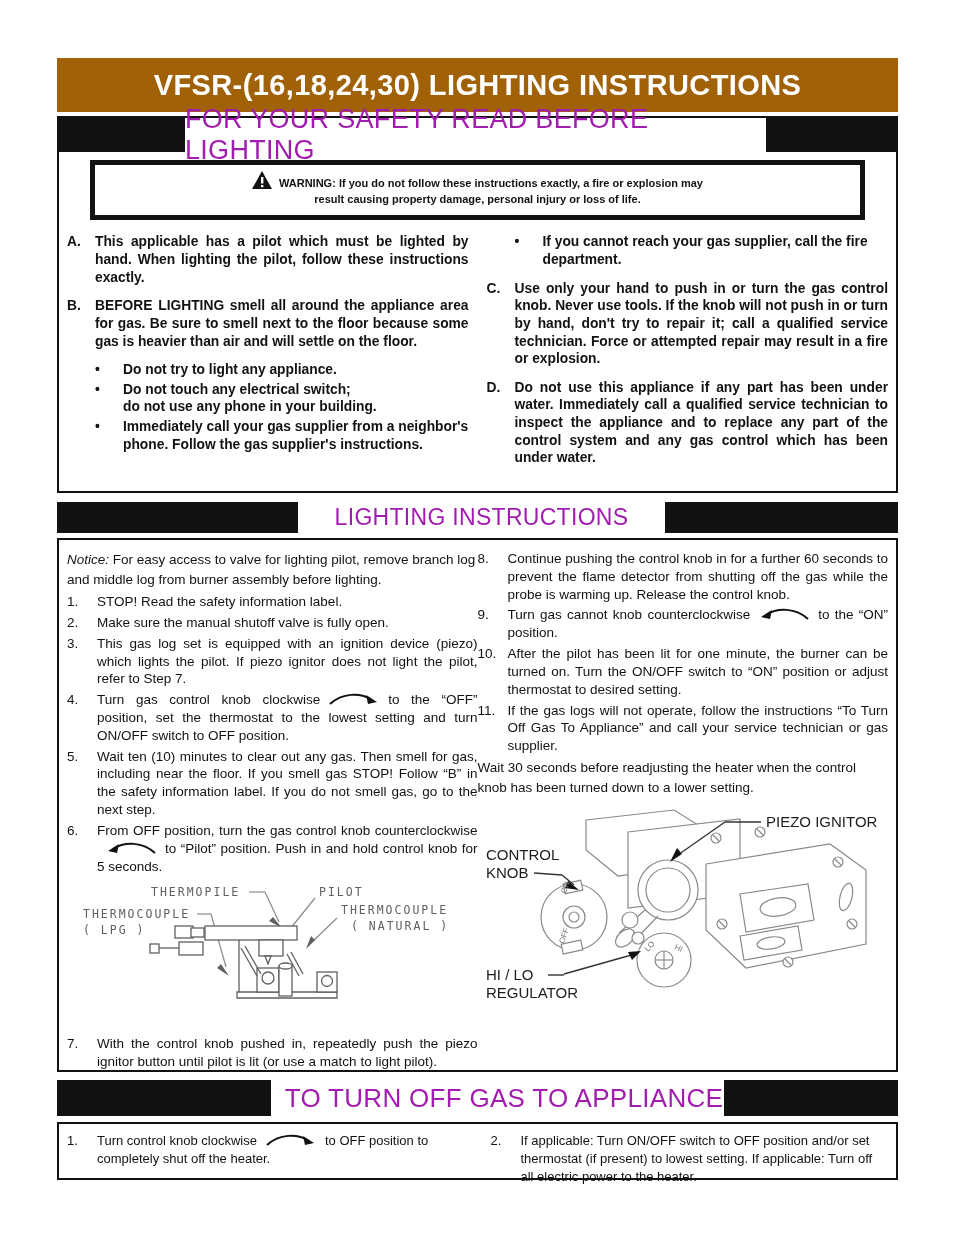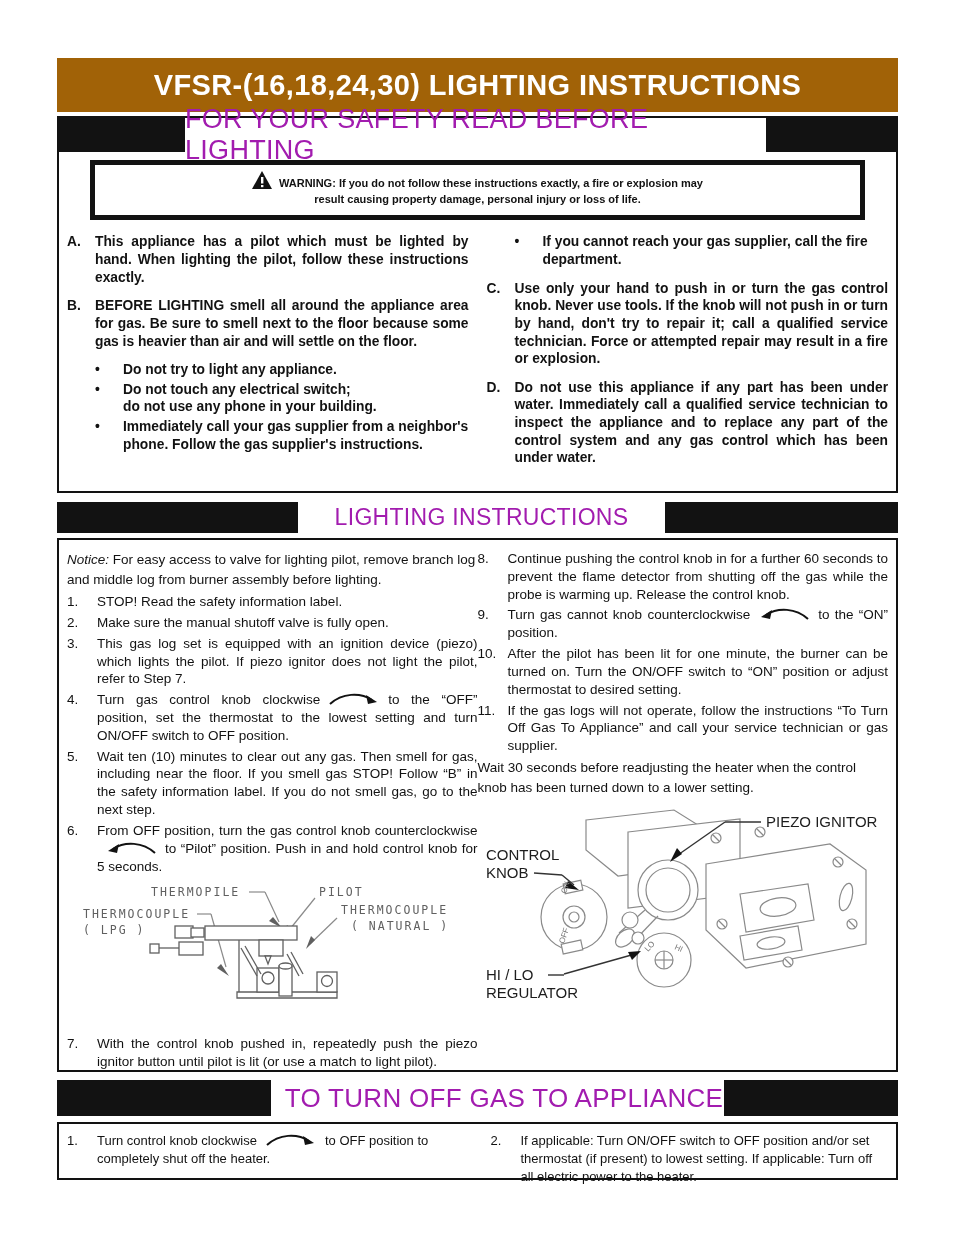--- a/index.html
+++ b/index.html
@@ -87,21 +87,21 @@
         <rect x="9" y="14" width="2.4" height="2.2" fill="#fff"></rect>
       </svg><span>WARNING:</span>
       <span class="warn-text">If you do not follow these instructions exactly, a fire or explosion may
 result causing property damage, personal injury or loss of life.</span>
     </div>
 
     <div class="cols">
       <div class="col">
         <div class="para">
           <span class="num">A.</span>
-          <span class="txt">This appliance has a pilot which must be lighted by hand. When lighting the pilot, follow these instructions exactly.</span>
+          <span class="txt">This applicable has a pilot which must be lighted by hand. When lighting the pilot, follow these instructions exactly.</span>
         </div>
         <div class="para">
           <span class="num">B.</span>
           <span class="txt">BEFORE LIGHTING smell all around the appliance area for gas. Be sure to smell next to the floor because some gas is heavier than air and will settle on the floor.</span>
         </div>
         <div class="bul">
           <span class="dot">•</span>
           <span class="txt">Do not try to light any appliance.</span>
         </div>
         <div class="bul">

